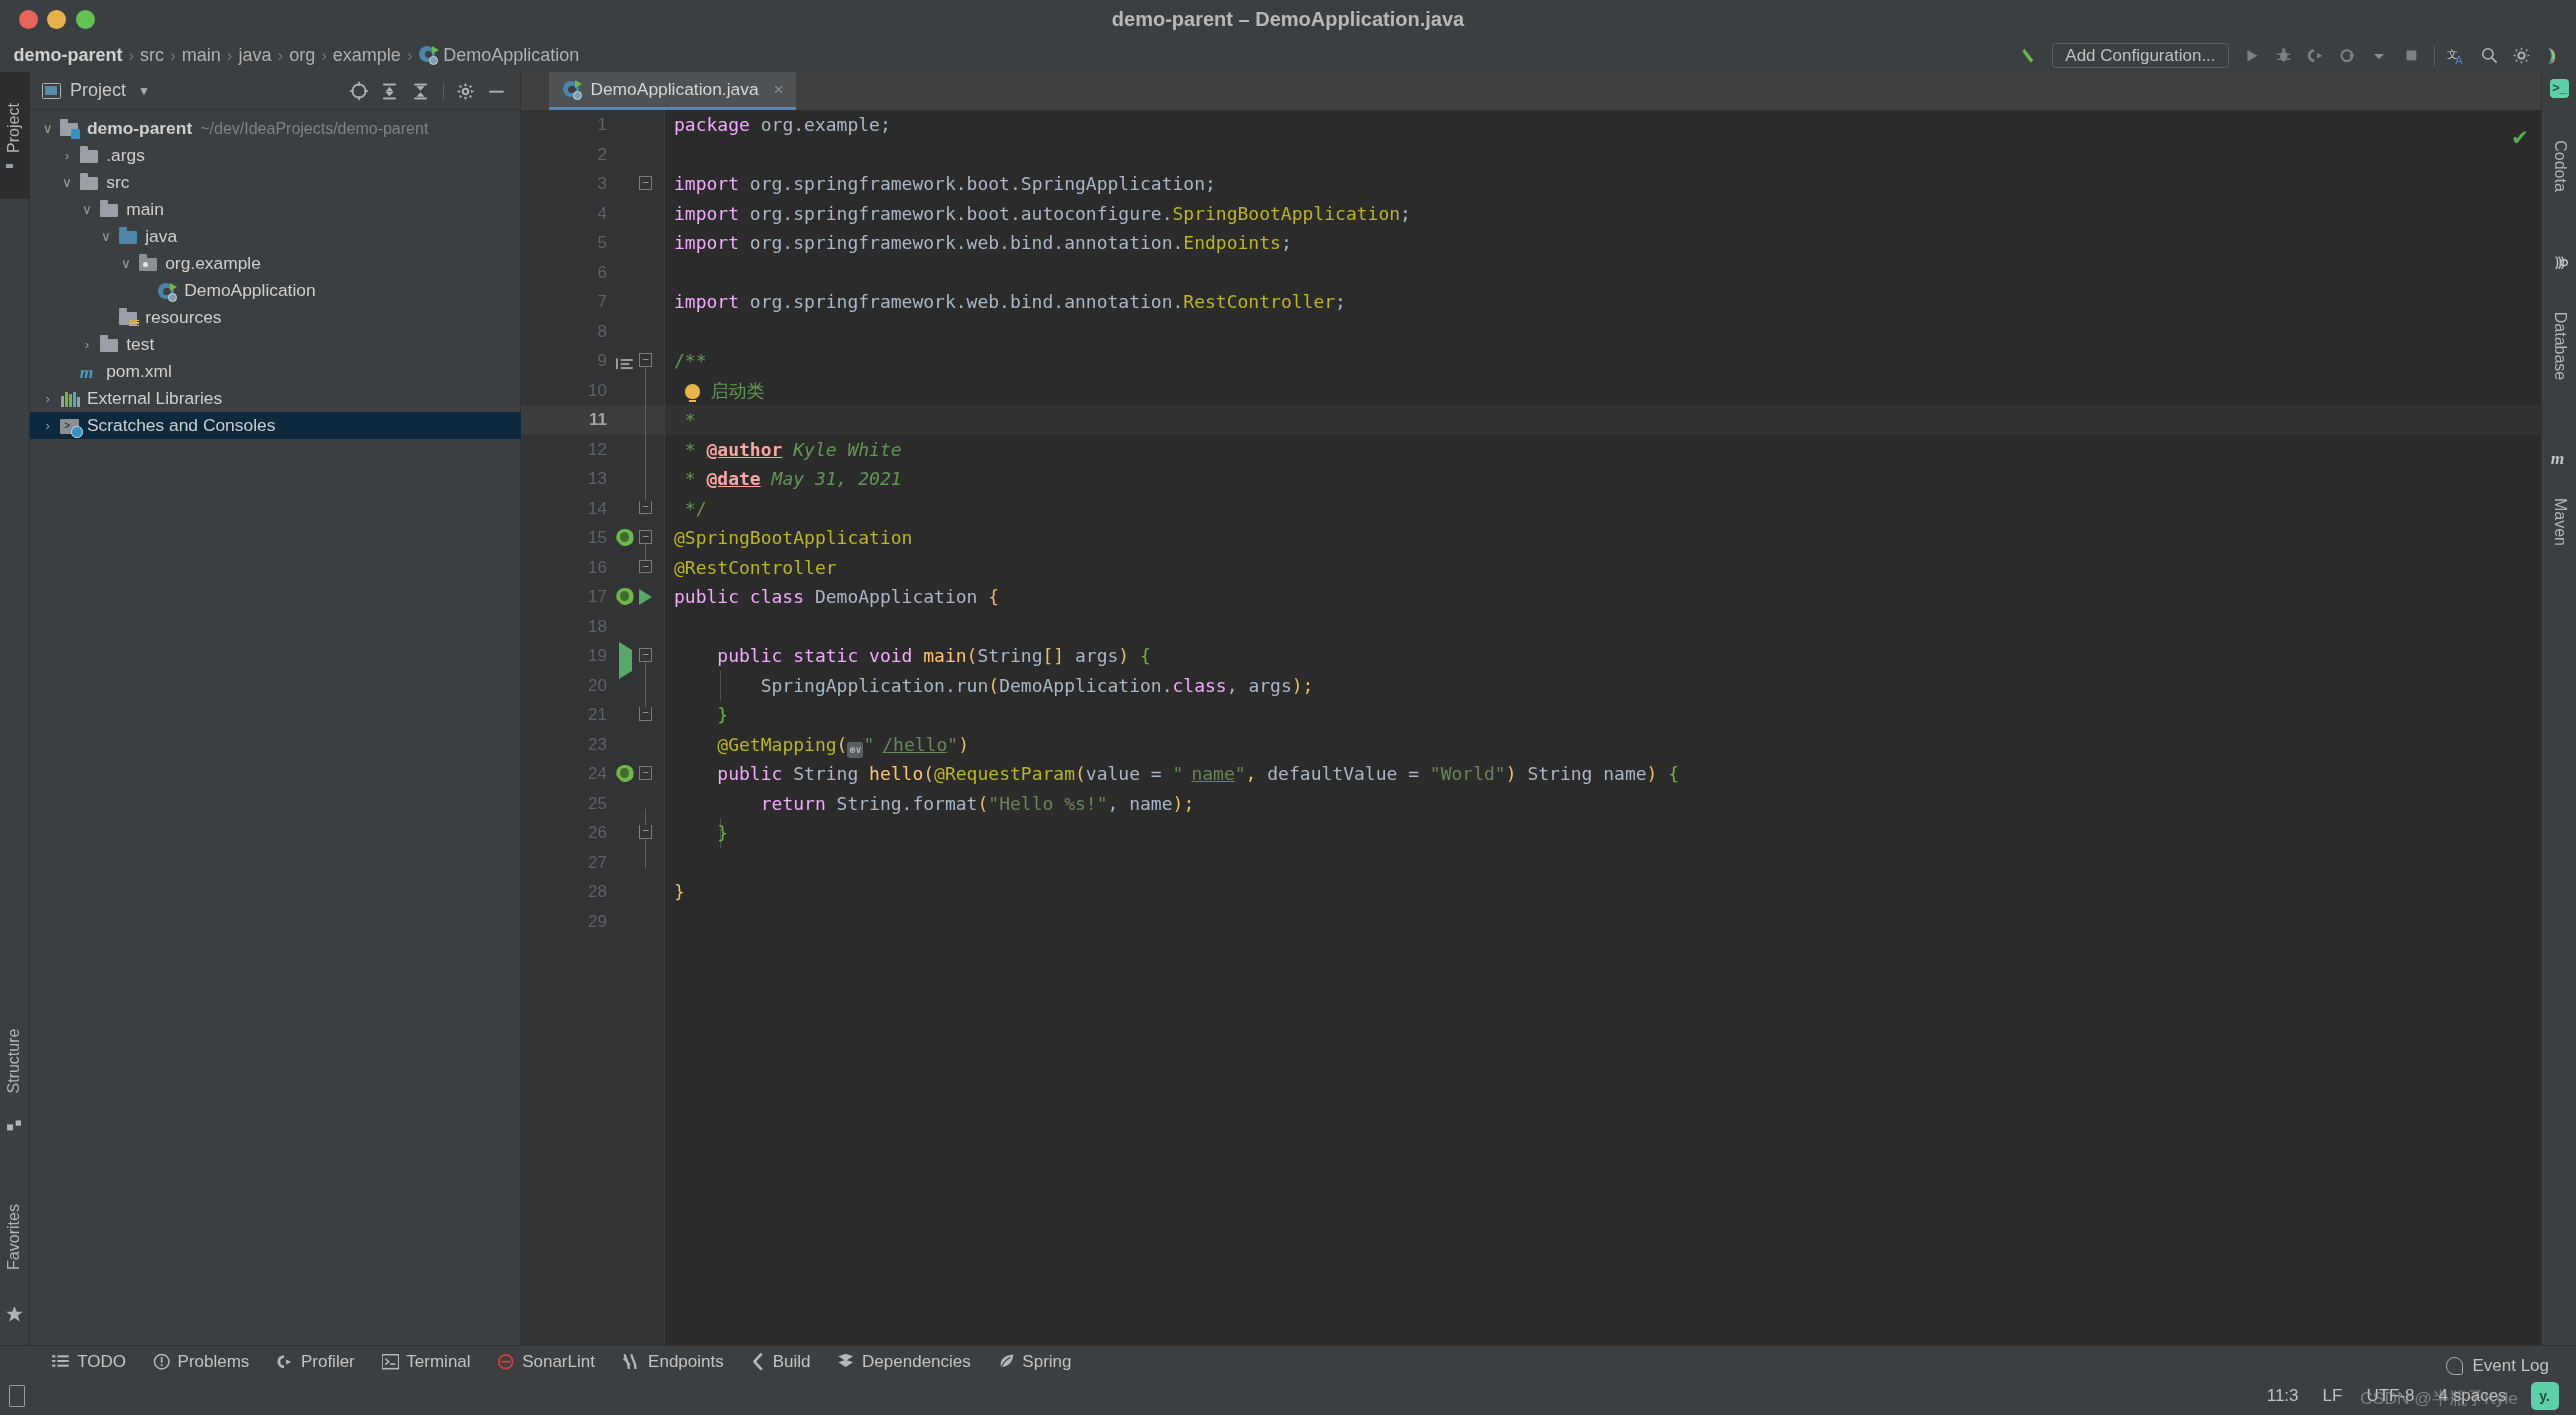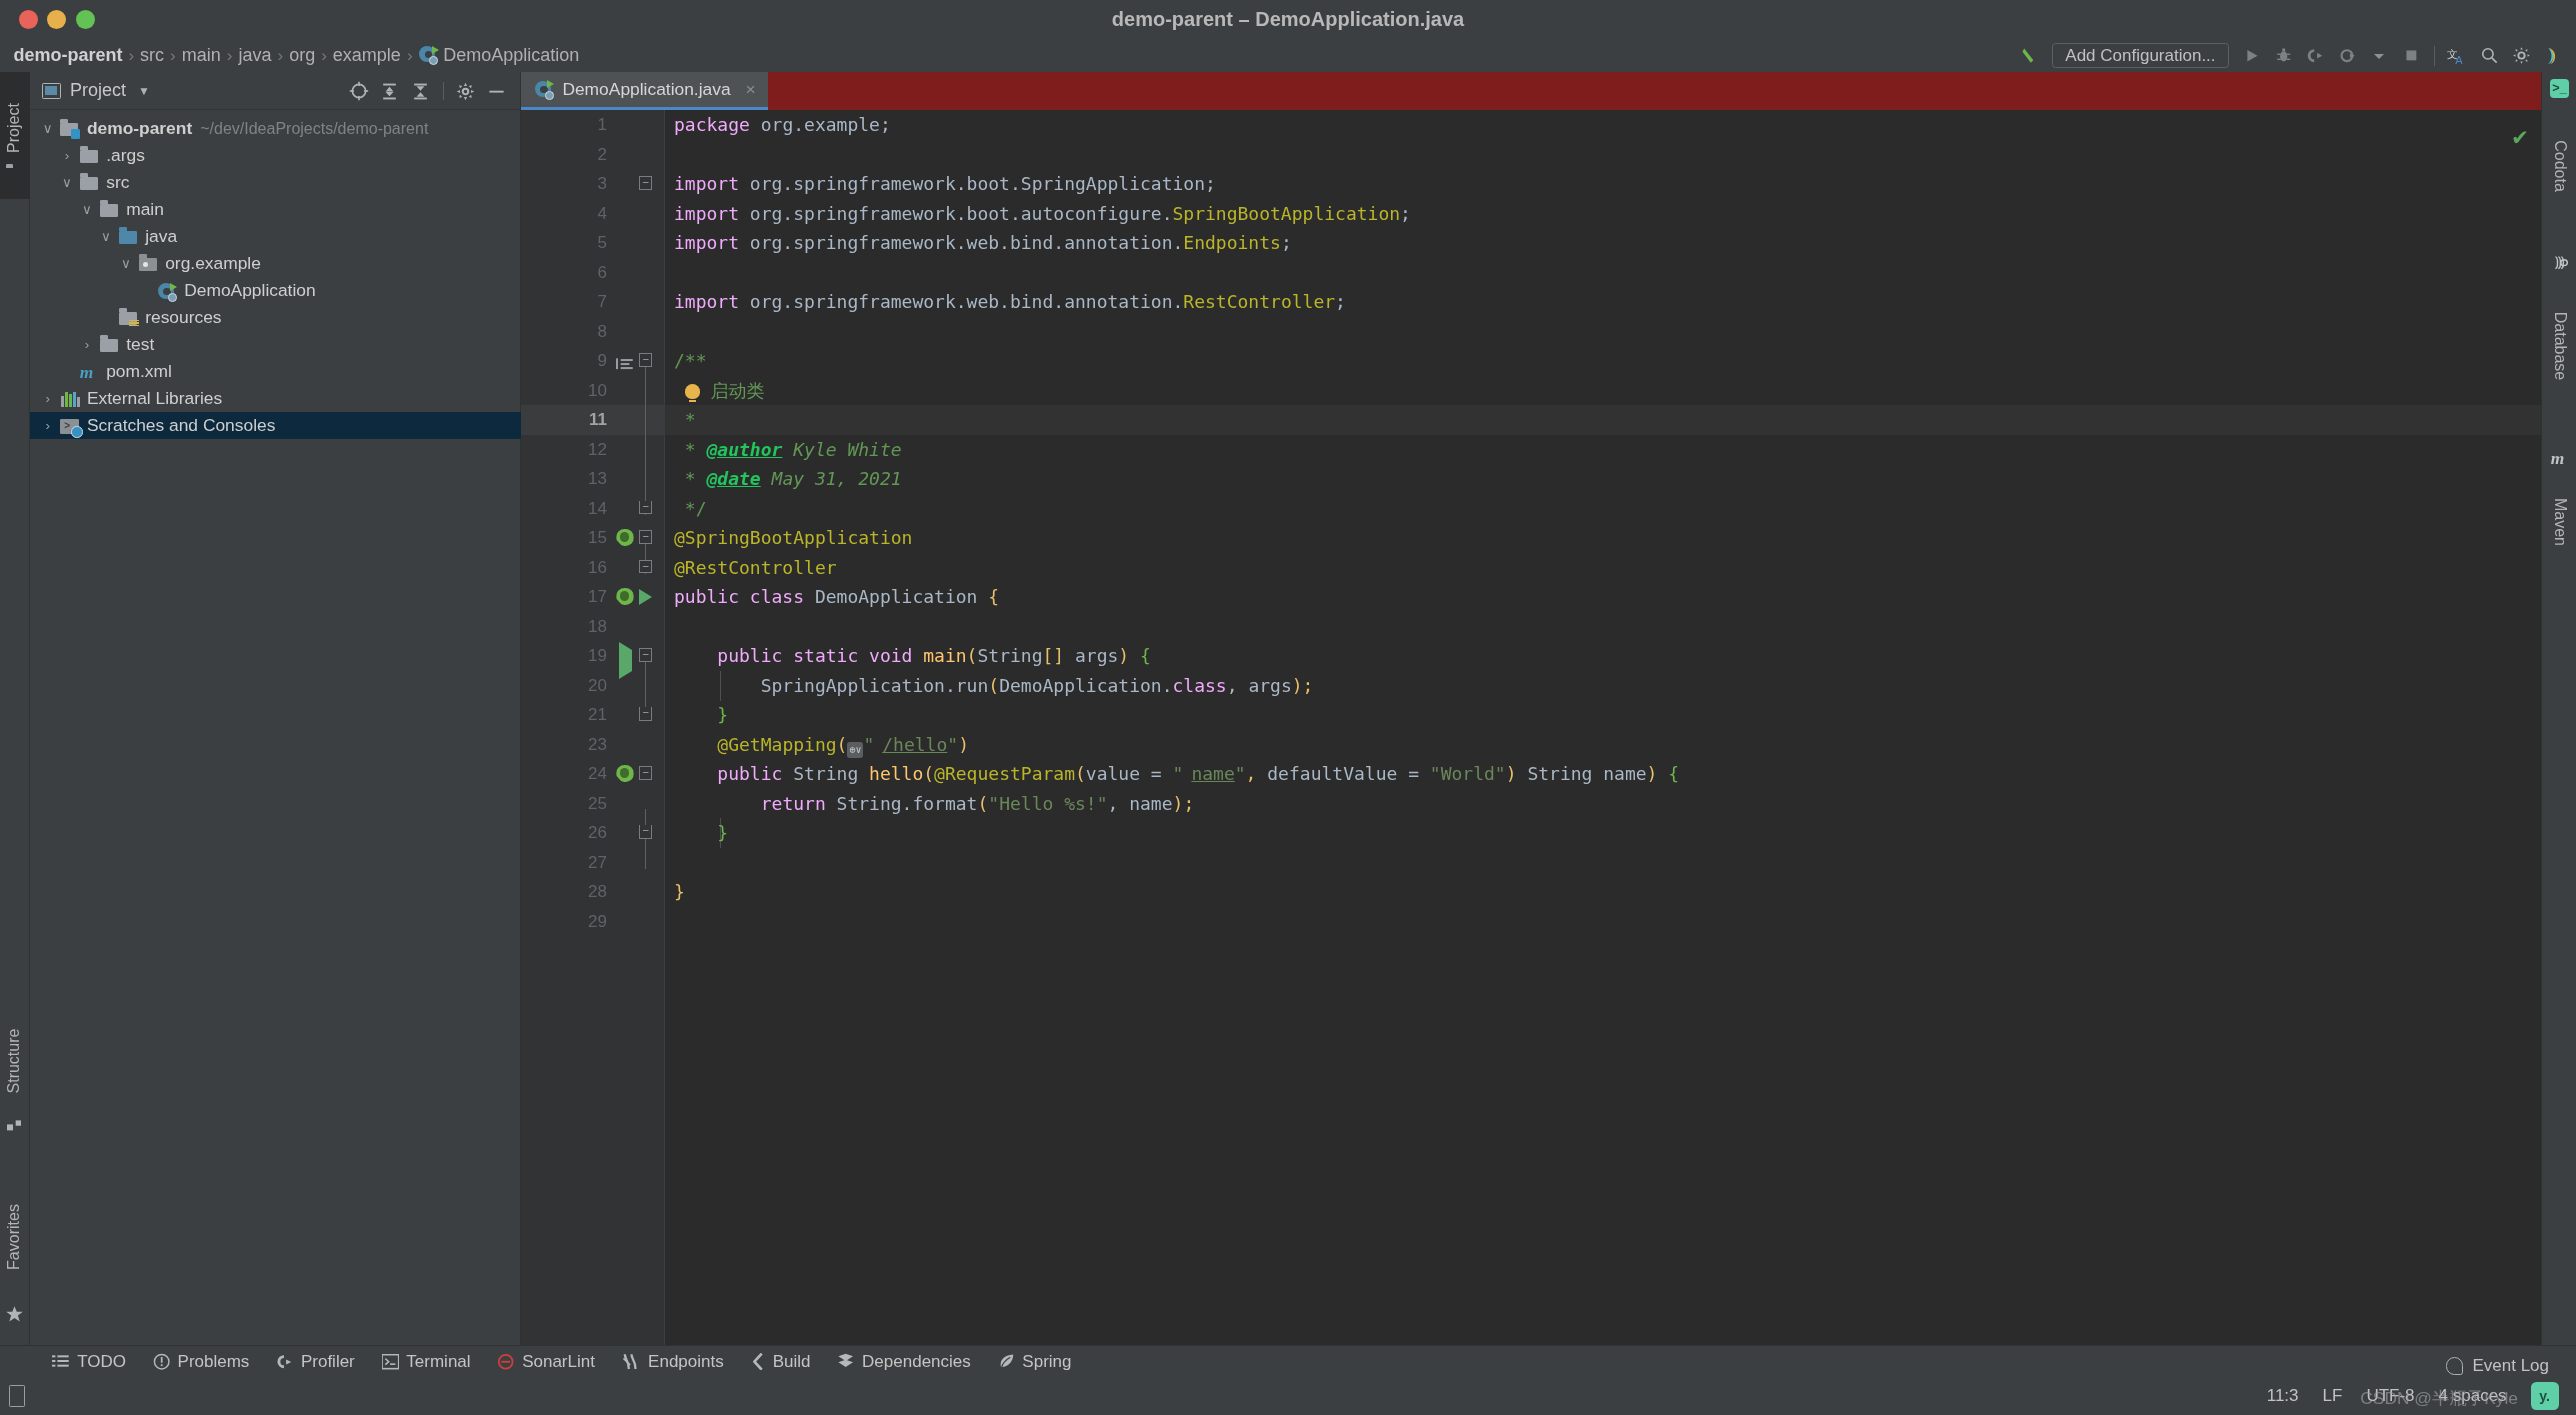--- a/index.html
+++ b/index.html
@@ -137,21 +137,21 @@
   .ic-lib b:nth-child(5){ height:9.4px; }
   .ic-scr{ position:absolute; left:1.3px; top:2.7px; width:19px;height:14.8px; background:#8b9095; border-radius:1.3px;
     color:#3c3f41; font-size:10px; line-height:14.8px; text-align:center; font-weight:bold; }
   .ic-scr .clk{ position:absolute; right:-3.4px; bottom:-4px; width:11.4px;height:11.4px;border-radius:50%;
      background:#3592c4; border:1.3px solid #d8dde0; }
 
   
   #editor-area{
     position:absolute; left:521px; top:72px; right:35px; height:1276px; background:#2b2b2b;
   }
-  #tabbar{ height:38px; background:#7f1d1d; display:flex; align-items:flex-end; }
+  #tabbar{ height:38px; background:#404040; display:flex; align-items:flex-end;padding-left:28px; }
   #tab1{
     height:38px; background:#4e5254; display:flex; align-items:center; padding:0 12px 0 13.4px;
     border-bottom:3.4px solid #4a88c7; position:relative;
   }
   #tab-label{ font-size:17.4px; color:#d6d6d6; margin-left:8px; }
   #tab-close{ margin-left:14.8px; color:#8b8f91; font-size:17.4px; }
 
   #code-wrap{ position:absolute; left:0; top:38px; right:0; bottom:0; background:#2b2b2b; }
   #gutter{
     position:absolute; left:0; top:0; width:102px; height:100%; background:#313335;
@@ -175,21 +175,21 @@
   .lnum.cur{ color:#a4a3a3; font-weight:bold; }
   .code{ position:absolute; left:153px; }
 
   
   .kw{ color:#f0abfc; }
   .id{ color:#a9b7c6; }
   .ann{ color:#bbb529; }
   .str{ color:#6a8759; }
   .cmt{ color:#629755; }
   .cmtt{ color:#629755; font-style:italic; }
-  .jtag{ color:#22c55e; font-style:italic; text-decoration:underline; font-weight:bold;}
+  .jtag{ color:#fca5a5; text-decoration:underline; font-weight:bold;}
   .mth{ color:#ffc66d; }
   .bry{ color:#e8bf6a; }
   .brg{ color:#6fb64a; }
   .ital{ }
   .ul{ text-decoration:underline;margin-left:8px; }
 
   
   .gico{ position:absolute; width:20px; height:20px; top:4.7px; }
   .bean{ position:relative; width:20px;height:20px; }
   .bean .leaf{ position:absolute; left:1.3px; top:1.3px; width:17.4px;height:17.4px; border-radius:50%;

